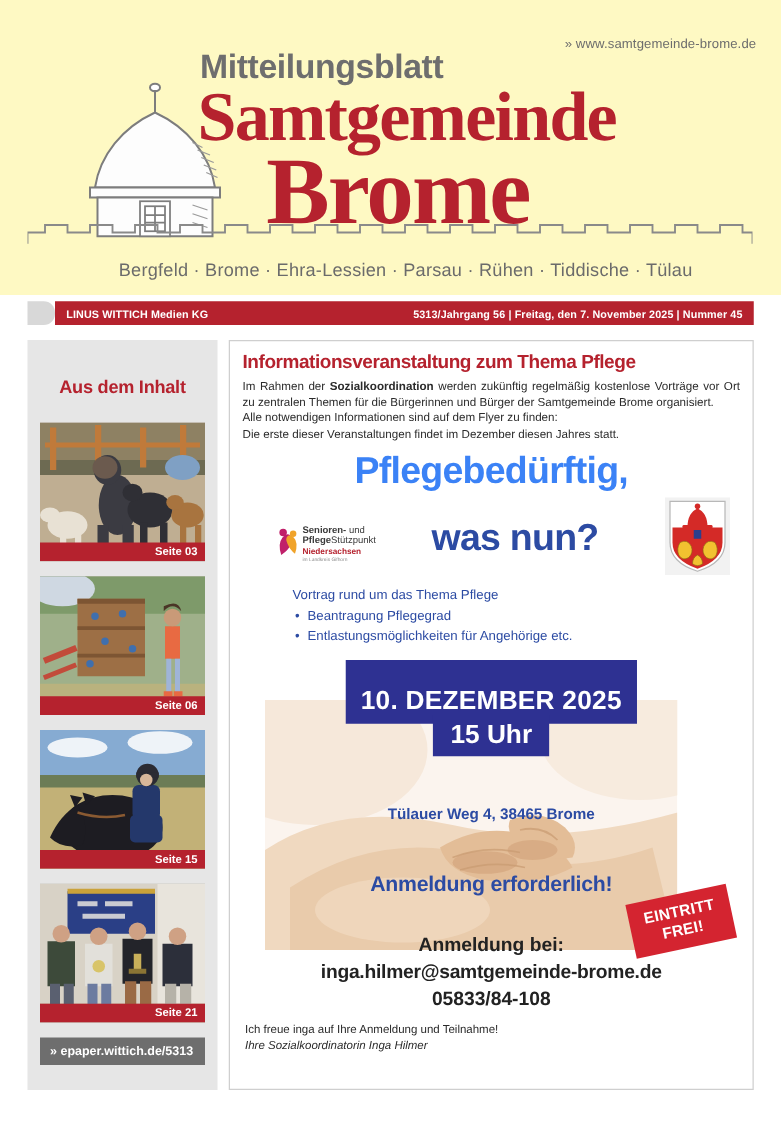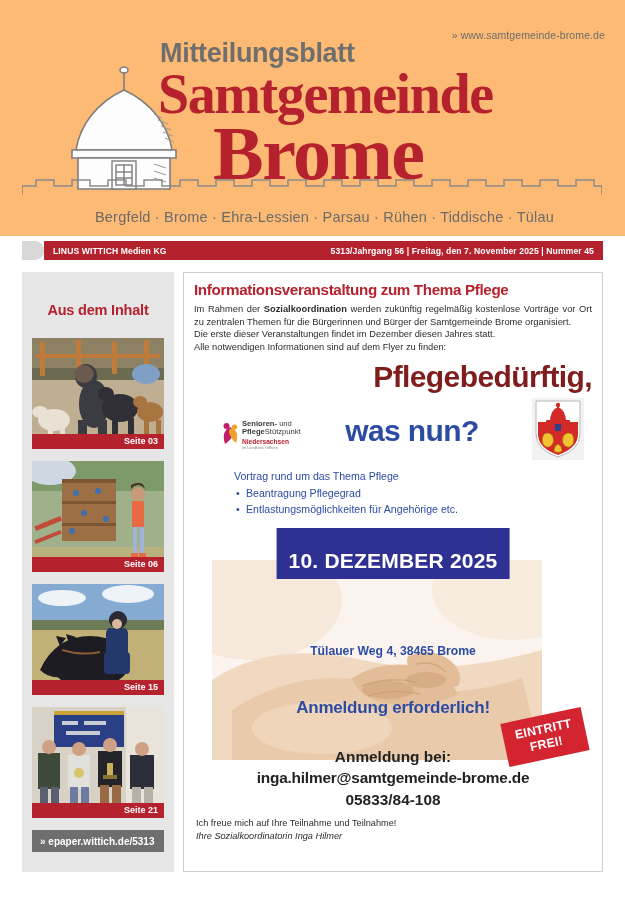--- a/index.html
+++ b/index.html
@@ -12,21 +12,21 @@
     background: #ffffff;
     font-family: "Liberation Sans", sans-serif;
     overflow: hidden;
     position: relative;
   }
 
   
   .masthead {
     position: relative;
     height: 236px;
-    background: #fdba74;
+    background: #fef9c3;
   }
   .site-url {
     position: absolute;
     top: 29px;
     right: 20px;
     font-size: 10.5px;
     color: #6d6d6d;
     letter-spacing: 0.1px;
   }
   .mitteilungsblatt {
@@ -218,24 +218,24 @@
   .article-body b { font-weight: 700; }
   .article-body .no-just { text-align: left; }
 
   
   .flyer {
     position: relative;
     margin-top: 6px;
     height: 500px;
   }
   .flyer-head-1 {
-    text-align: right;
+    text-align: center;
     font-size: 30px;
     font-weight: 700;
-    color: #7f1d1d;
+    color: #3b82f6;
     letter-spacing: -0.6px;
     margin-top: 4px;
   }
   .flyer-head-2 {
     text-align: center;
     font-size: 30px;
     font-weight: 700;
     color: #2c4ba3;
     letter-spacing: -0.6px;
     margin-top: 20px;
@@ -643,22 +643,22 @@
 
     <div class="epaper-bar">» epaper.wittich.de/5313</div>
   </div>
 
   <div class="article">
 
     <div class="article-title">Informationsveranstaltung zum Thema Pflege</div>
 
     <div class="article-body">
       <p style="margin:0;"><span>Im Rahmen der </span><b>Sozialkoordination</b><span> werden zukünftig regelmäßig kostenlose Vorträge vor Ort zu zentralen Themen für die Bürgerinnen und Bürger der Samtgemeinde Brome organisiert.</span></p>
+      <p class="no-just" style="margin:0;">Alle notwendigen Informationen sind auf dem Flyer zu finden:</p>
       <p class="no-just" style="margin:0;">Die erste dieser Veranstaltungen findet im Dezember diesen Jahres statt.</p>
-      <p class="no-just" style="margin:0;">Alle notwendigen Informationen sind auf dem Flyer zu finden:</p>
     </div>
 
     <div class="flyer">
 
       <div class="flyer-head-1">Pflegebedürftig,</div>
       <div class="flyer-head-2">was nun?</div>
 
       <div class="spv-logo">
         <svg class="spv-mark" viewBox="0 0 17 22">
           <path d="M3 22 q-3 -9 1 -14 q3 -4 6 -2 q3 2 1 7 q-2 5 -8 9 z" fill="#c0206a"></path>
@@ -717,32 +717,33 @@
           <g stroke="#c99b72" stroke-width="1.4" fill="none" opacity="0.7">
             <path d="M150 126 q26 -10 54 -4"></path>
             <path d="M156 136 q26 -8 52 -2"></path>
             <path d="M204 104 q18 -4 30 8"></path>
           </g>
           <ellipse cx="110" cy="168" rx="70" ry="26" fill="#efd6bb"></ellipse>
         </svg>
       </div>
 
       <div class="date-box">10. DEZEMBER 2025</div>
+      <div class="time-box">15 Uhr</div>
 
       <div class="venue-addr">Tülauer Weg 4, 38465 Brome</div>
 
       <div class="anmeld-req">Anmeldung erforderlich!</div>
 
       <div class="free-badge">
         <div>EINTRITT</div>
         <div>FREI!</div>
       </div>
 
       <div class="anmeld-bei">Anmeldung bei:</div>
       <div class="anmeld-mail">inga.hilmer@samtgemeinde-brome.de</div>
       <div class="anmeld-tel">05833/84-108</div>
 
-      <div class="closing-1">Ich freue mich auf Ihre Teilnahme und Teilnahme!</div>
+      <div class="closing-1">Ich freue inga auf Ihre Anmeldung und Teilnahme!</div>
       <div class="closing-2">Ihre Sozialkoordinatorin Inga Hilmer</div>
 
     </div>
   </div>
 </div>
 
 </body></html>

